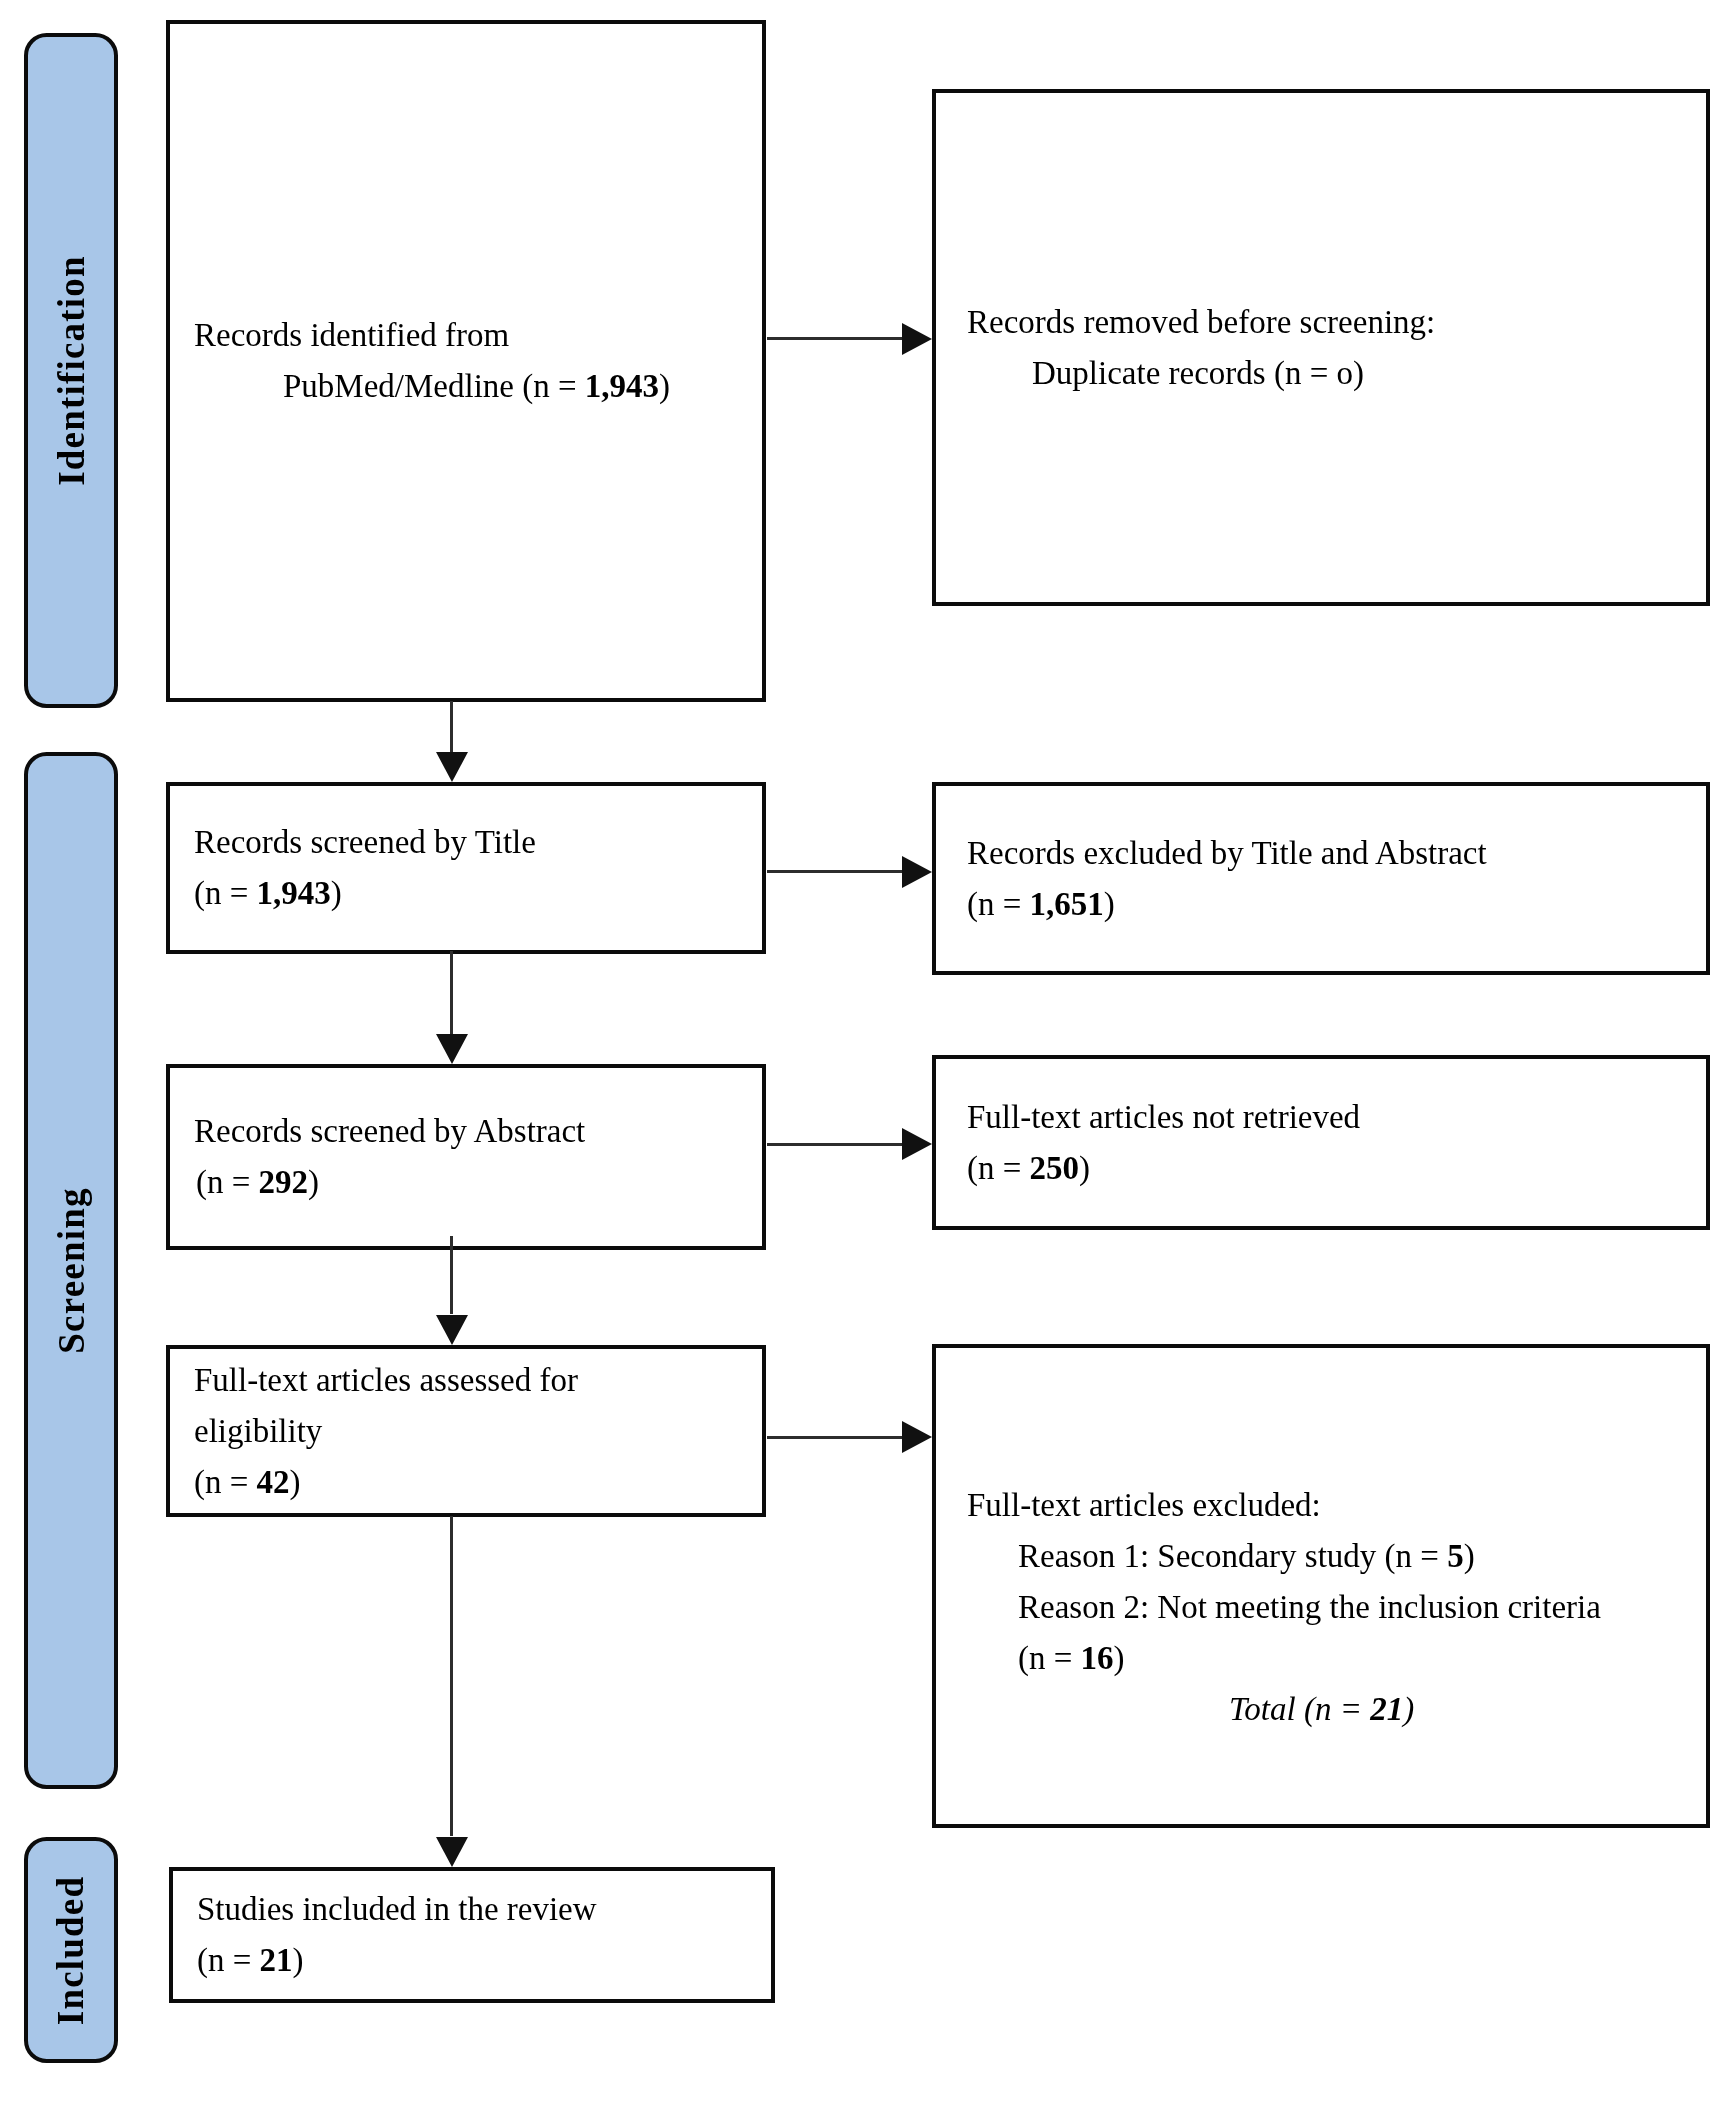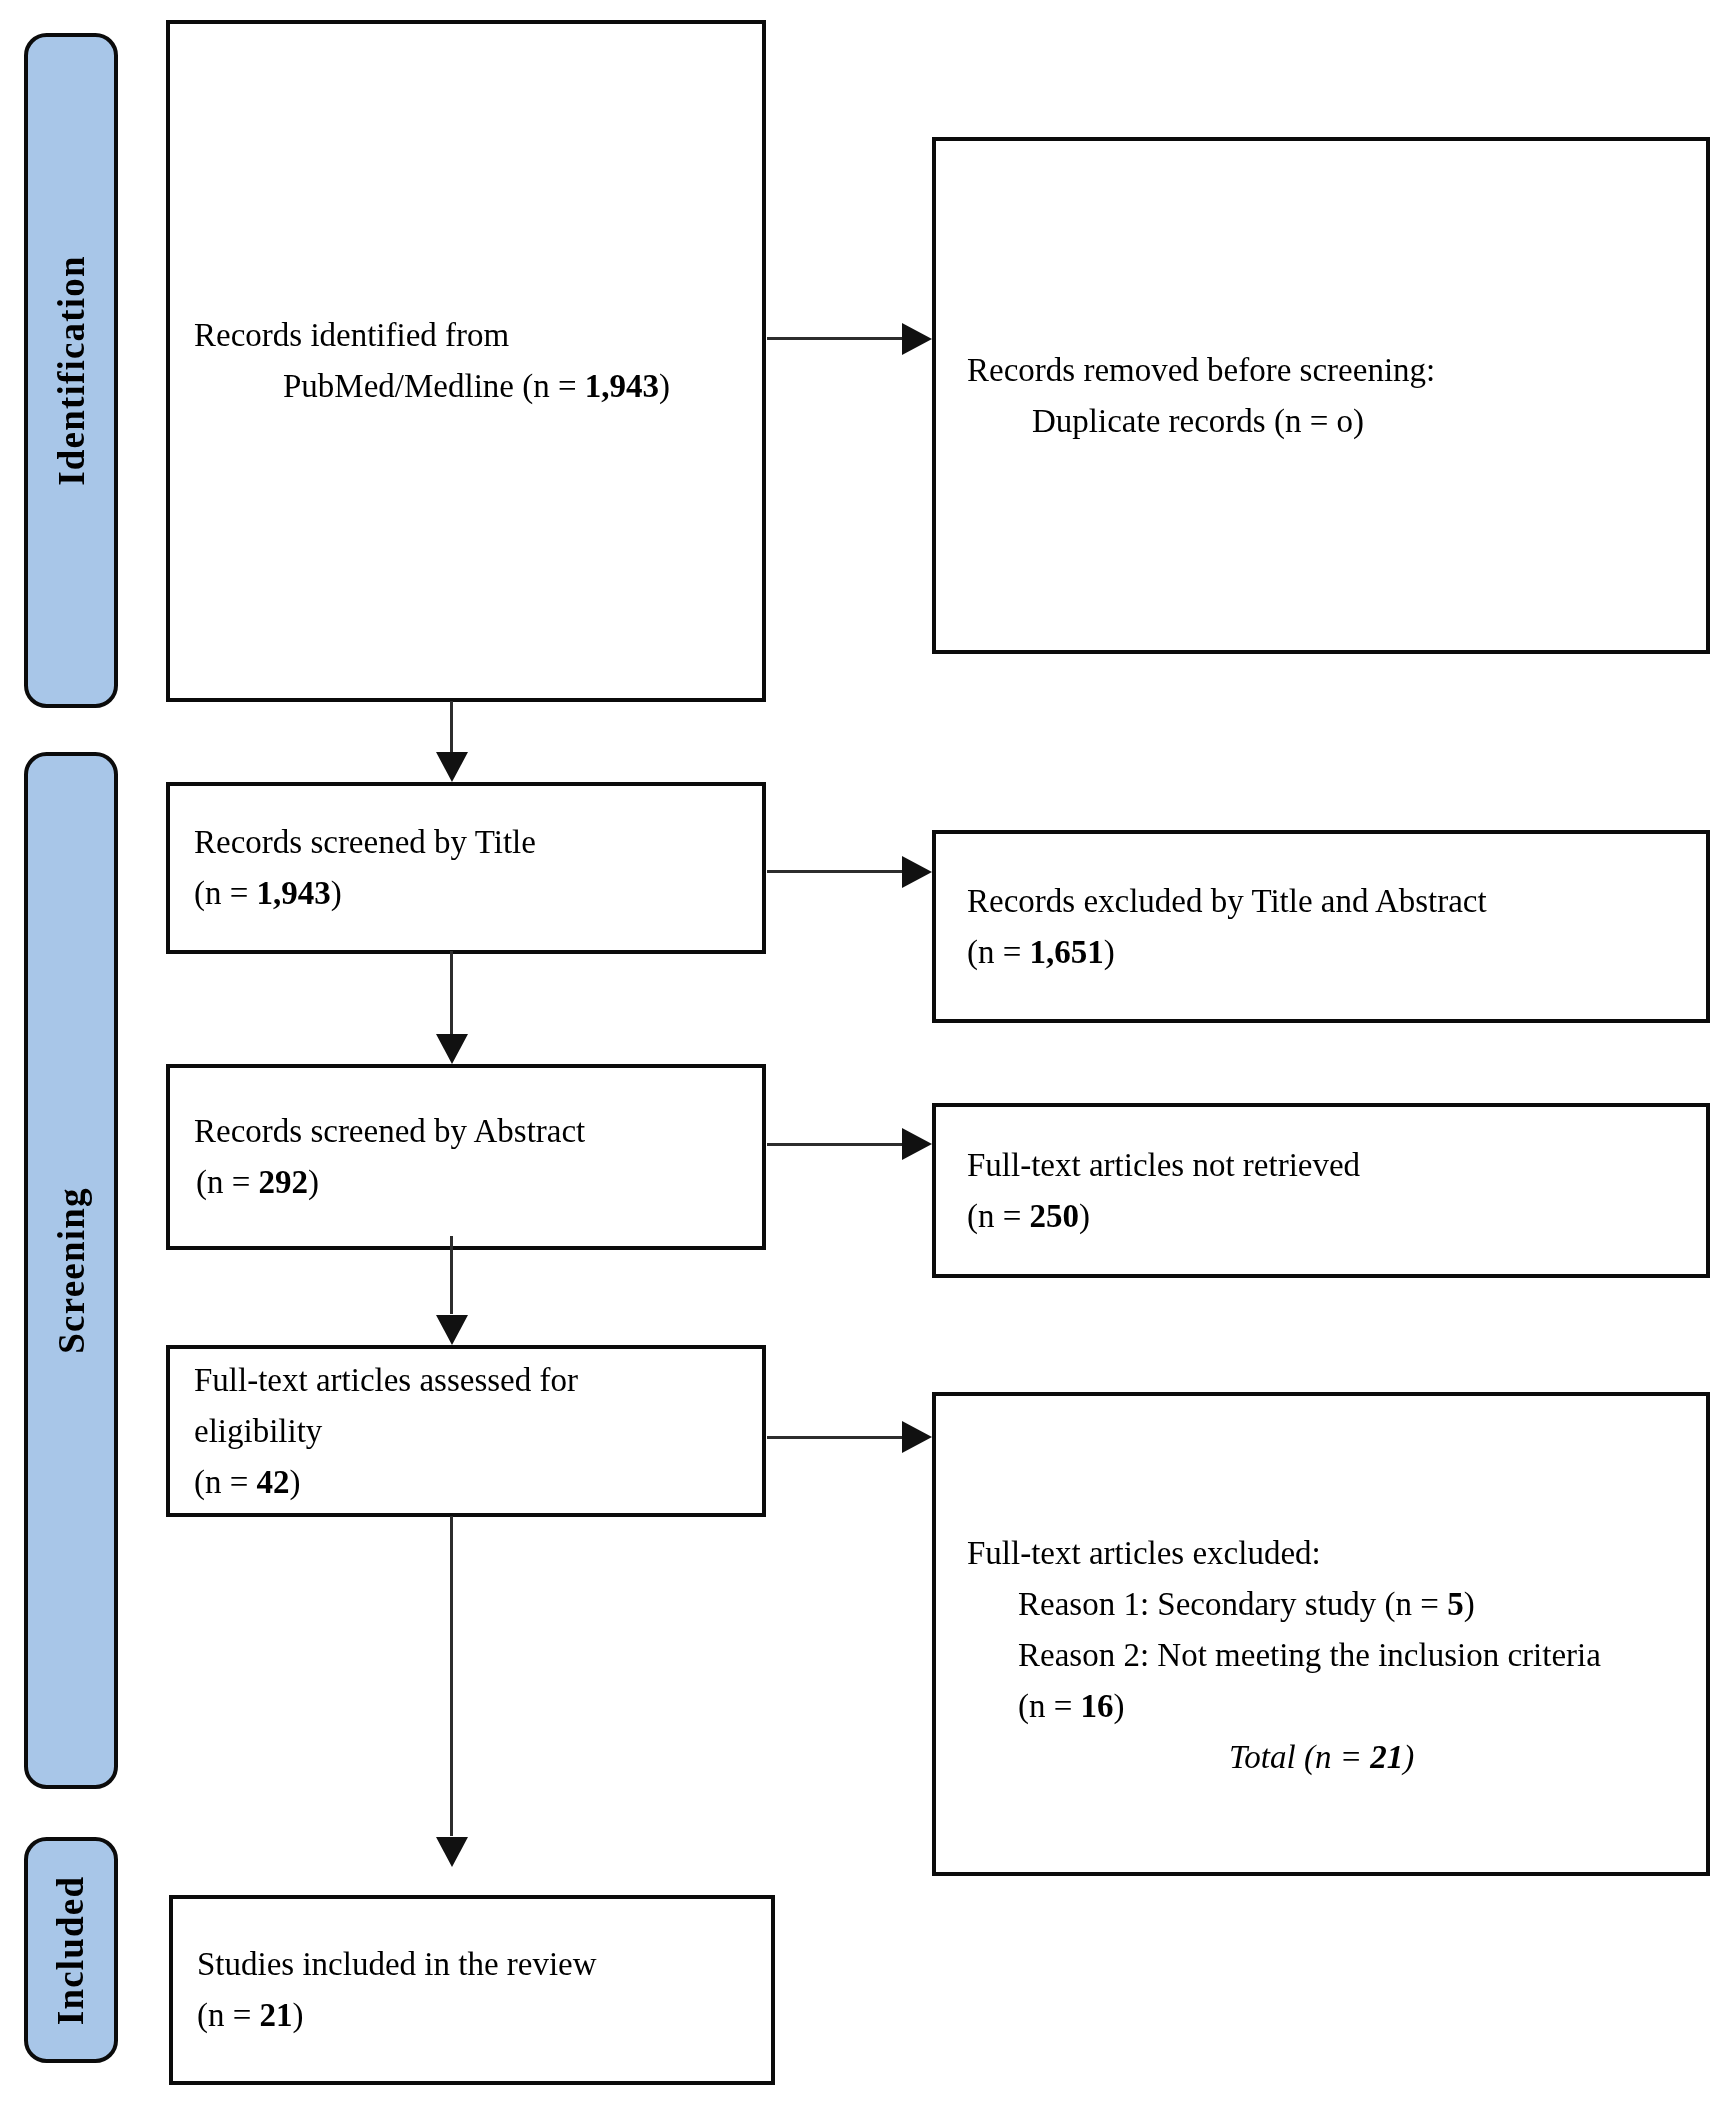--- a/index.html
+++ b/index.html
@@ -42,21 +42,21 @@
     display:flex;
     flex-direction:column;
     justify-content:center;
   }
   .box .line {
     font-size:33px;
     line-height:51px;
     white-space:nowrap;
   }
   .pad-a { padding-left:24px; }
-  .pad-b { padding-left:31px;margin-top:48px; }
+  .pad-b { padding-left:31px; }
   .bold { font-weight:bold; }
   .ind-1 { margin-left:2px; }
   .ind-2 { margin-left:51px; }
   .ind-3 { margin-left:65px; }
   .ind-4 { margin-left:89px; }
   .ind-5 { margin-left:262px;font-style:italic; }
   .shift-down { transform:translateY(21px); }
 
   
   .hline { position:absolute; height:3px; background:#2d2d2d; }
@@ -128,21 +128,21 @@
   <div class="box pad-b" style="left:932px;top:1344px;width:778px;height:484px;">
     <div class="shift-down">
       <div class="line"><span>Full-text articles excluded:</span></div>
       <div class="line ind-2"><span>Reason 1: Secondary study (n = </span><span class="bold">5</span><span>)</span></div>
       <div class="line ind-2"><span>Reason 2: Not meeting the inclusion criteria</span></div>
       <div class="line ind-2"><span>(n = </span><span class="bold">16</span><span>)</span></div>
       <div class="line ind-5"><span>Total (n = </span><span class="bold">21</span><span>)</span></div>
     </div>
   </div>
 
-  <div class="box pad-a" style="left:169px;top:1867px;width:606px;height:190px;margin-top:28px;">
+  <div class="box pad-a" style="left:169px;top:1867px;width:606px;height:136px;">
     <div class="line"><span>Studies included in the review</span></div>
     <div class="line"><span>(n = </span><span class="bold">21</span><span>)</span></div>
   </div>
 
   <div>
     <div class="hline" style="left:767px;top:337px;width:136px;"></div>
     <div class="tri-right" style="left:902px;top:323px;"></div>
   </div>
 
   <div>

